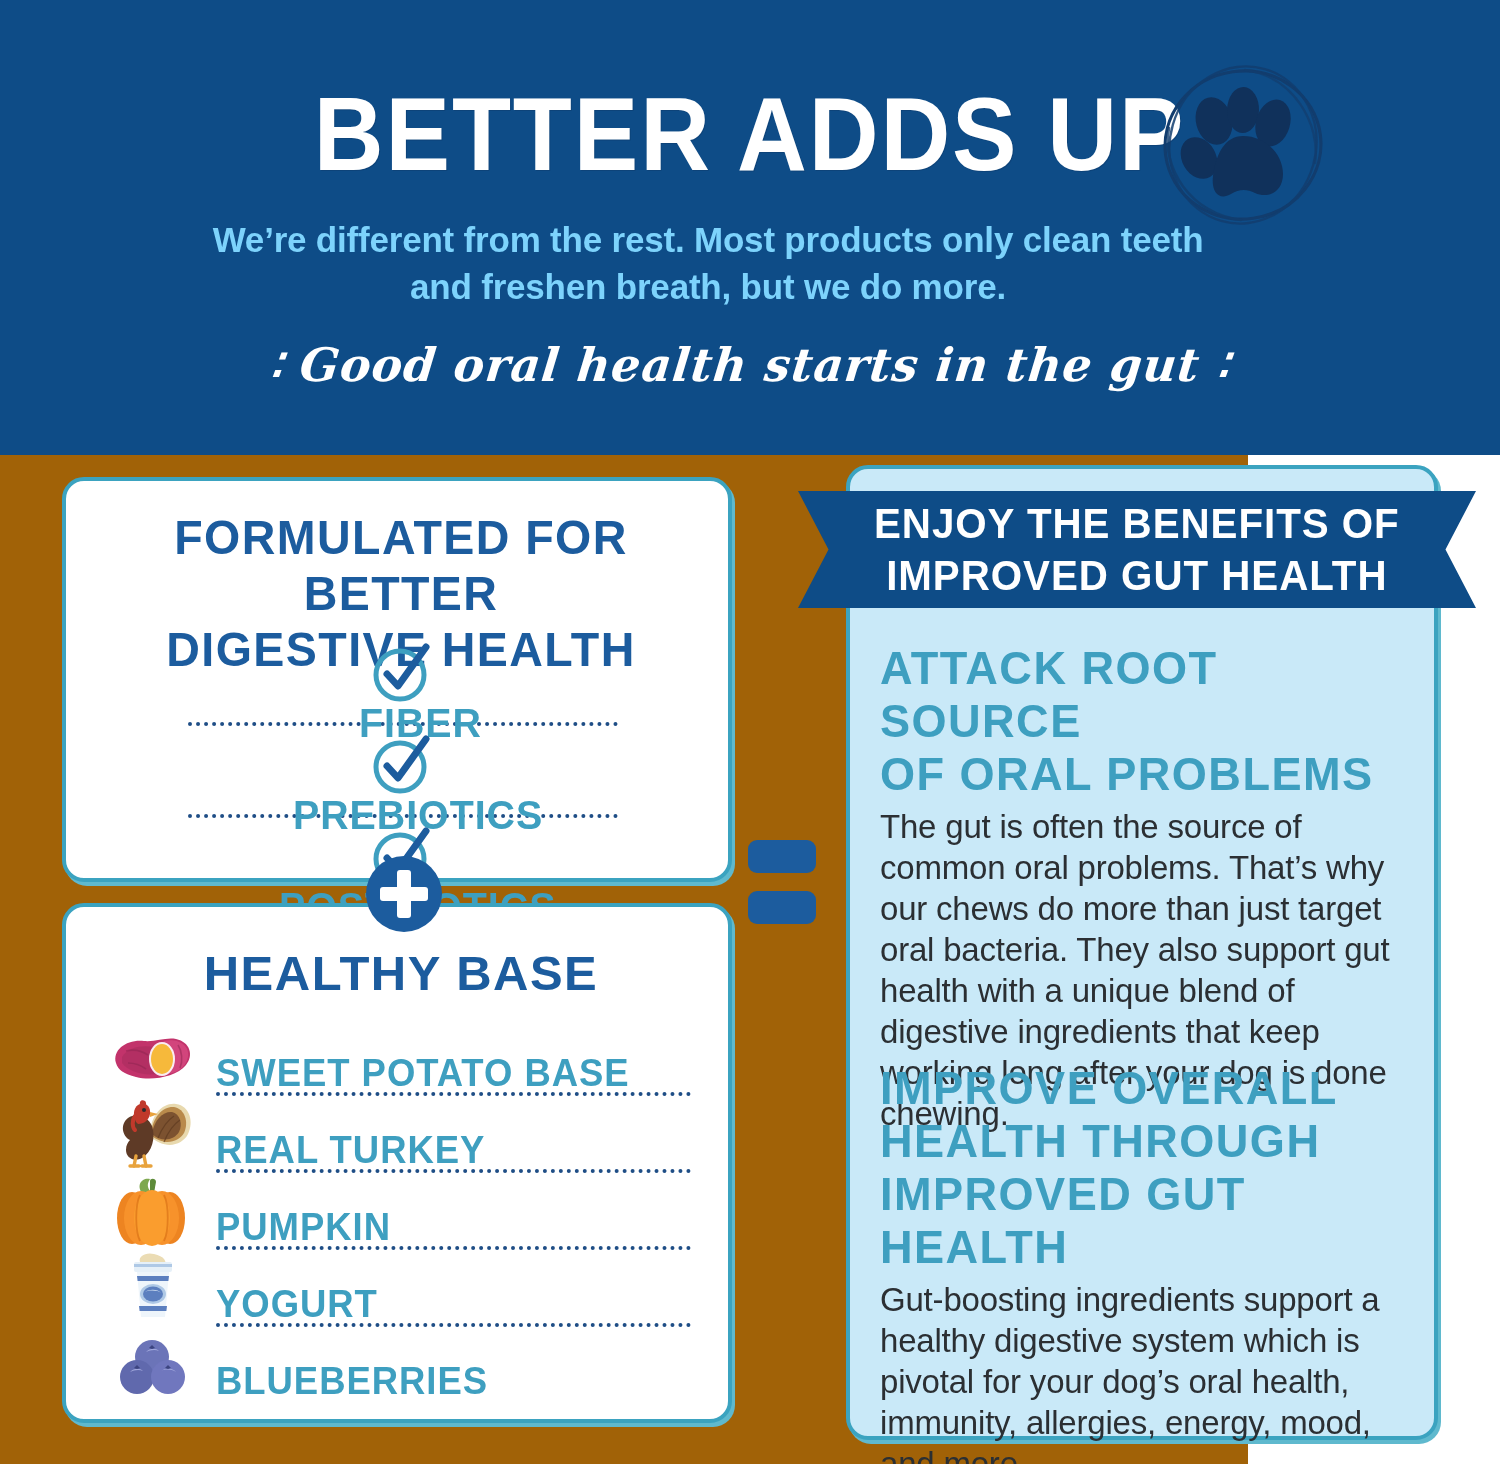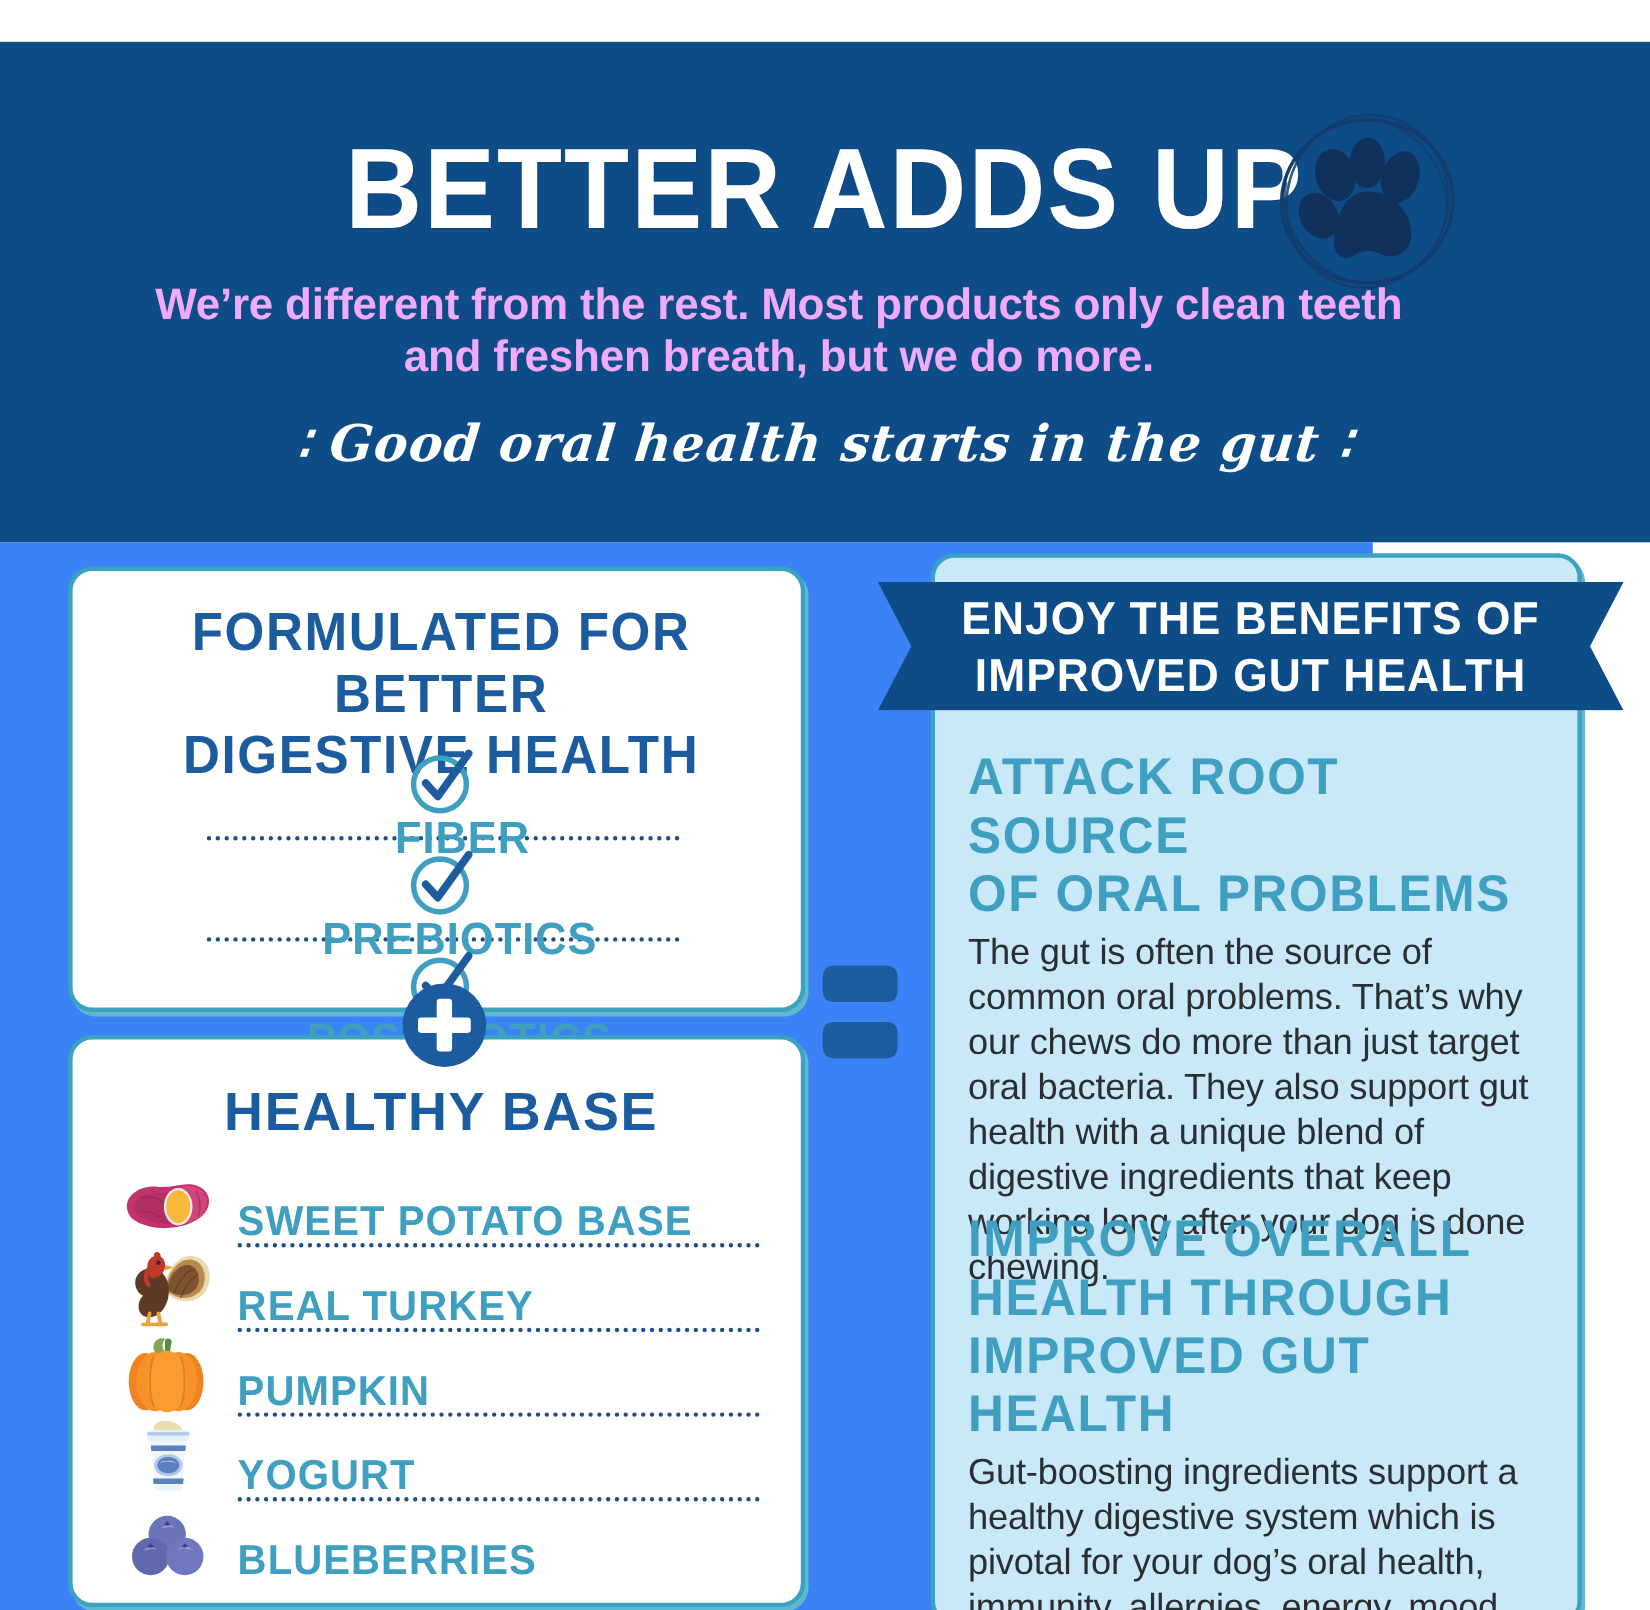--- a/index.html
+++ b/index.html
@@ -12,21 +12,20 @@
     overflow: hidden;
   }
 
   
   .header {
     position: relative;
     width: 1500px;
     height: 455px;
     background: #0E4C87;
     overflow: hidden;
-    margin-top: 38px;
   }
 
   .header-title-row {
     position: absolute;
     top: 74px;
     left: 0;
     width: 1500px;
     height: 120px;
     display: flex;
     align-items: center;
@@ -53,23 +52,23 @@
     width: 175px;
     height: 175px;
   }
 
   .header-sub {
     position: absolute;
     top: 216px;
     left: 0;
     width: 1416px;
     text-align: center;
-    font-size: 40px;
+    font-size: 35px;
     line-height: 47px;
-    color: #f0abfc;
+    color: #7dd3fc;
     font-weight: 600;
     letter-spacing: -0.2px;
   }
 
   .header-script {
     position: absolute;
     top: 336px;
     left: 0;
     width: 1500px;
     text-align: center;
@@ -81,21 +80,21 @@
     font-style: italic;
     letter-spacing: 1px;
     transform: skewX(-6deg);
   }
 
   
   .body-area {
     position: relative;
     width: 1248px;
     height: 1009px;
-    background: #3b82f6;
+    background: #a16207;
   }
 
   
   .card {
     position: absolute;
     background: #ffffff;
     border: 4px solid #3BA3C0;
     border-radius: 22px;
     box-shadow: 3px 4px 0 0 #5FB9CE;
   }

